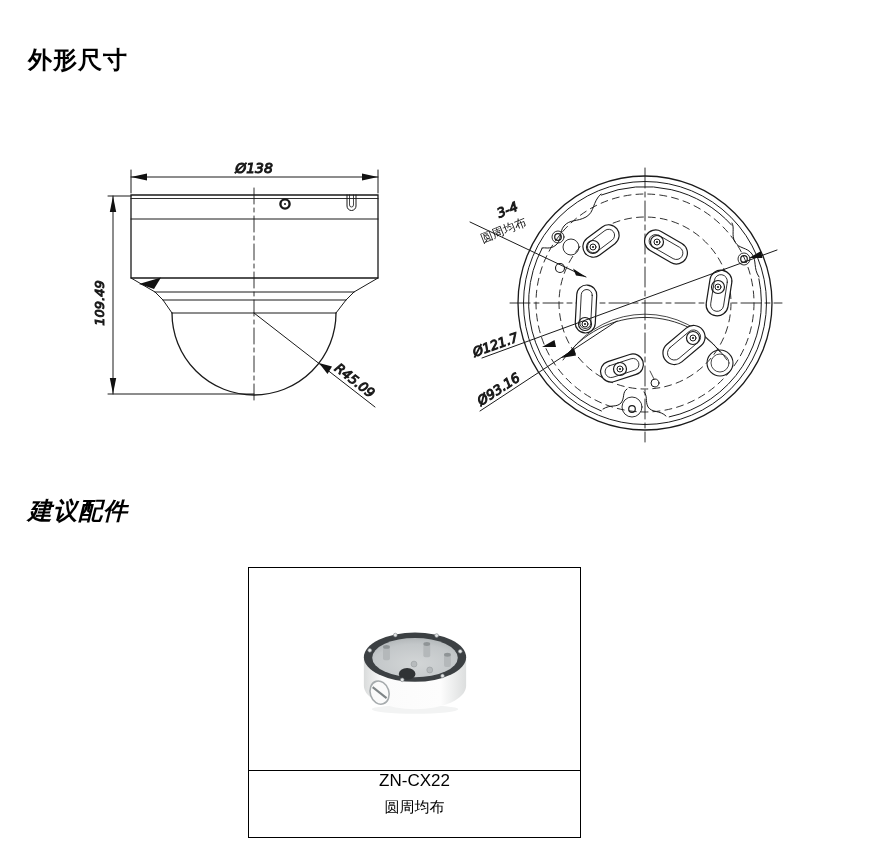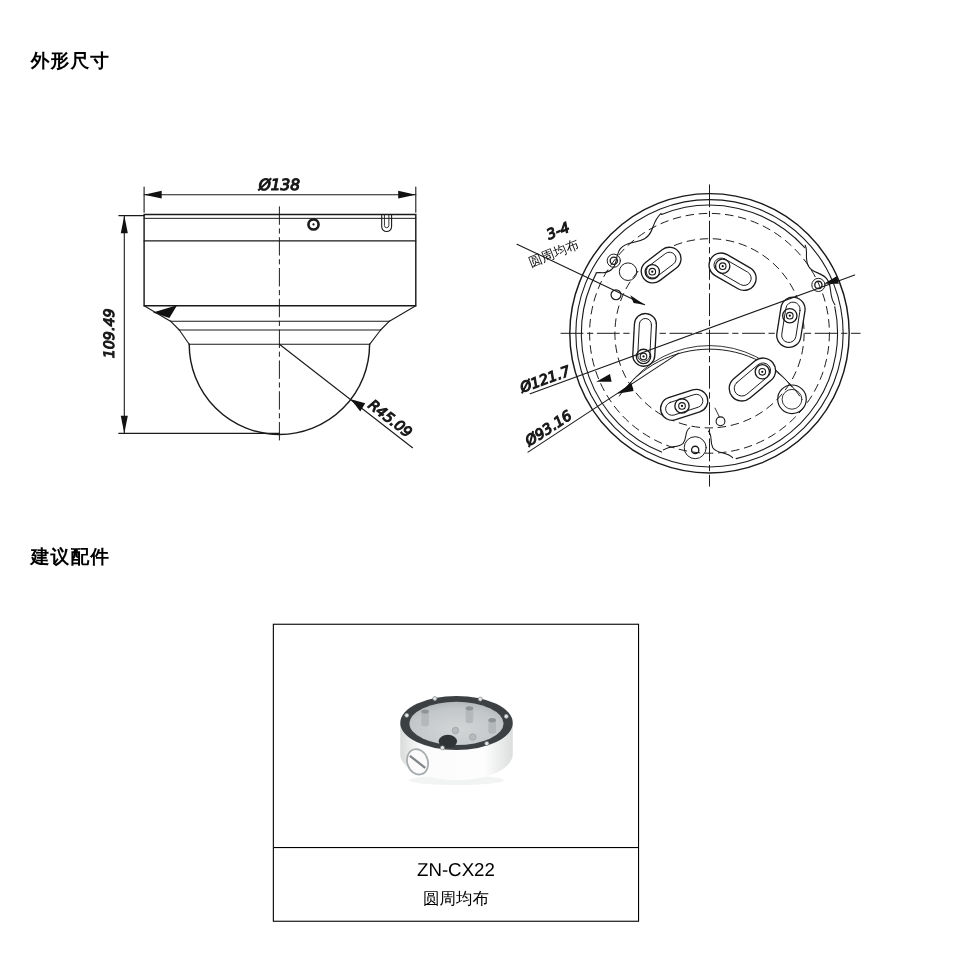--- a/index.html
+++ b/index.html
@@ -1,26 +1,26 @@
 <!DOCTYPE html>
 <html><head>
 <meta charset="utf-8">
 <style>
   html,body{margin:0;padding:0;background:#fff;}
   .page{position:relative;width:876px;height:866px;background:#fff;overflow:hidden;
         font-family:"Liberation Sans","DejaVu Sans",sans-serif;color:#000;}
-  .sec-title{position:absolute;left:28px;font-size:17px;font-weight:bold;letter-spacing:1px;}
+  .sec-title{position:absolute;left:28px;font-size:24px;font-weight:bold;letter-spacing:1px;}
   #title-dim{top:44px;}
-  #title-acc{top:495px;}
+  #title-acc{top:495px;font-style:italic;}
   .draw-svg{position:absolute;left:0;top:0;width:876px;height:530px;}
   .dimtxt{font-family:"DejaVu Sans","Liberation Sans",sans-serif;font-style:italic;fill:#111;}
   .acc-box{position:absolute;left:248px;top:567px;width:333px;height:271px;border:1px solid #000;
            display:flex;flex-direction:column;box-sizing:border-box;background:#fff;}
   .acc-img-cell{height:202px;border-bottom:1px solid #000;display:flex;align-items:center;justify-content:center;}
-  .acc-text-cell{flex:1;display:flex;flex-direction:column;align-items:center;justify-content:center;gap:7px;}
+  .acc-text-cell{flex:1;display:flex;flex-direction:column;align-items:center;gap:7px;}
   .acc-model{font-size:17px;}
   .acc-name{font-size:15px;}
   line,path,circle,rect,ellipse{vector-effect:non-scaling-stroke;}
 </style>
 </head>
 <body>
 
 <div class="page">
 
   <div class="sec-title" id="title-dim">外形尺寸</div>

